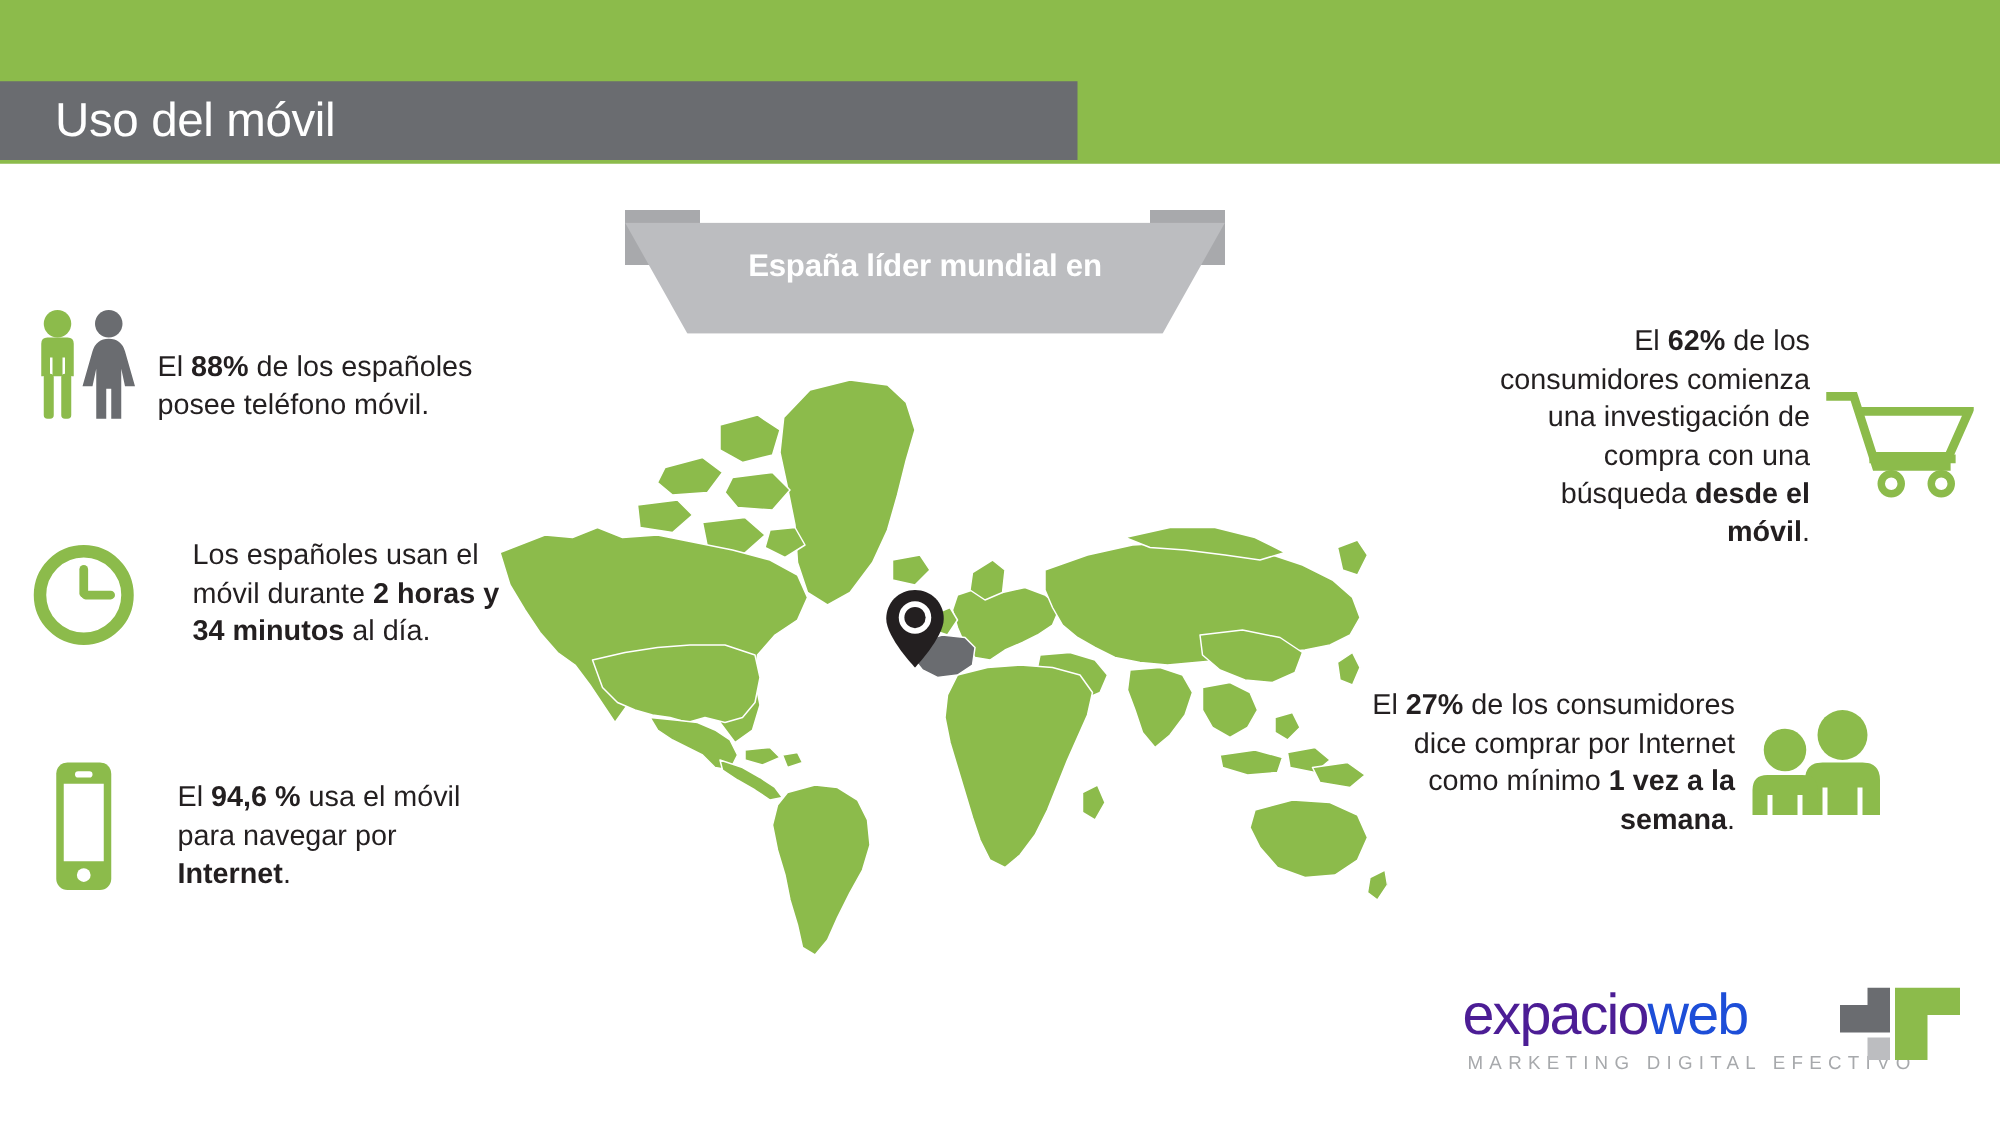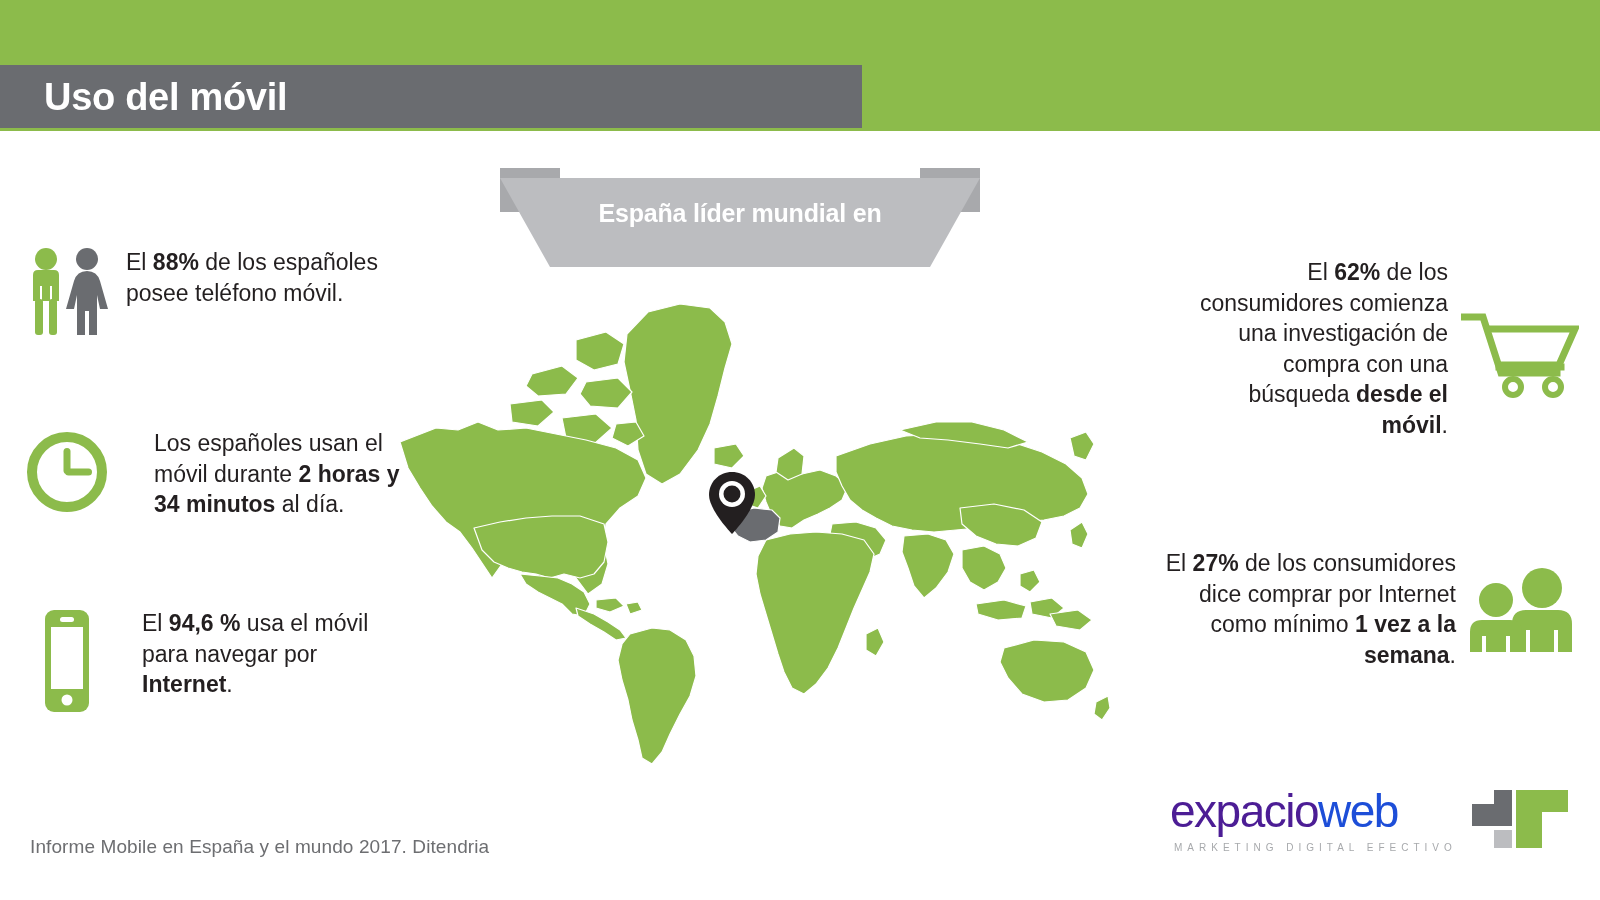--- a/index.html
+++ b/index.html
@@ -32,21 +32,21 @@
     left: 0; top: 65px;
     width: 862px;
     height: 63px;
     background: #6A6C70;
     display: flex;
     align-items: center;
   }
   #header-title {
     color: #ffffff;
     font-size: 38px;
-    font-weight: 700;
+    font-weight: 400;
     letter-spacing: -0.3px;
     padding-left: 44px;
     line-height: 1;
   }
 
   
   #ribbon {
     position: absolute;
     left: 500px;
     top: 168px;
@@ -105,21 +105,21 @@
   }
   .stat-text {
     color: #231F20;
     font-size: 23px;
     line-height: 1.33;
     font-weight: 400;
   }
   .stat-text b { font-weight: 700; }
 
   
-  .stat.left { left: 24px; }
+  .stat.left { left: 24px; align-items: flex-end; }
   .stat.left .stat-icon {
     flex: 0 0 auto;
     width: 86px;
     display: flex;
     justify-content: center;
   }
   .stat.left .stat-text {
     margin-left: 16px;
     width: 252px;
     text-align: left;
@@ -140,21 +140,21 @@
   #stat-cart {
     top: 257px;
     left: 1155px;
     width: 425px;
   }
   #stat-cart .stat-text { width: 260px; }
   #stat-cart .stat-icon { width: 120px; margin-left: 12px; margin-top: 46px; }
 
   #stat-users {
     top: 548px;
-    left: 1140px;
+    left: 1072px;
     width: 440px;
   }
   #stat-users .stat-text { width: 300px; }
   #stat-users .stat-icon { width: 112px; margin-left: 12px; margin-top: 20px; }
 
   
   #footer-source {
     position: absolute;
     left: 30px;
     top: 836px;
@@ -180,21 +180,21 @@
     line-height: 1;
     font-weight: 400;
   }
   #logo-expacio { color: #4c1d95; }
   #logo-web { color: #1d4ed8; }
   #logo-tagline {
     position: absolute;
     left: 4px;
     top: 54px;
     color: #A7A9AC;
-    font-size: 10px;
+    font-size: 15px;
     letter-spacing: 5.0px;
     font-weight: 400;
   }
   #logo-mark {
     position: absolute;
     left: 302px;
     top: 2px;
     width: 98px;
     height: 62px;
   }
@@ -344,21 +344,20 @@
         <g fill="#8CBB4B">
           <circle cx="74" cy="20" r="20"></circle>
           <path d="M44 84 V56 q0-14 14-14 h32 q14 0 14 14 v28 h-14 V62 h-4 v22 h-24 V62 h-4 v22 Z"></path>
           <circle cx="28" cy="32" r="17"></circle>
           <path d="M2 84 V64 q0-12 12-12 h28 q12 0 12 12 v20 h-12 V68 h-4 v16 h-20 V68 h-4 v16 Z"></path>
         </g>
       </svg>
     </div>
   </div>
 
-  <div id="footer-source">Informe  Mobile en España y el mundo 2017. Ditendria</div>
 
   <div id="logo">
     <div id="logo-wordmark">
       <span id="logo-expacio">expacio</span><span id="logo-web">web</span>
     </div>
     <div id="logo-tagline">MARKETING DIGITAL EFECTIVO</div>
     <div id="logo-mark">
       <svg width="98" height="62" viewBox="0 0 98 62" xmlns="http://www.w3.org/2000/svg">
         <path d="M0 14 H22 V0 H40 V36 H0 Z" fill="#6A6C70"></path>
         <rect x="22" y="40" width="18" height="18" fill="#BCBDC0"></rect>

